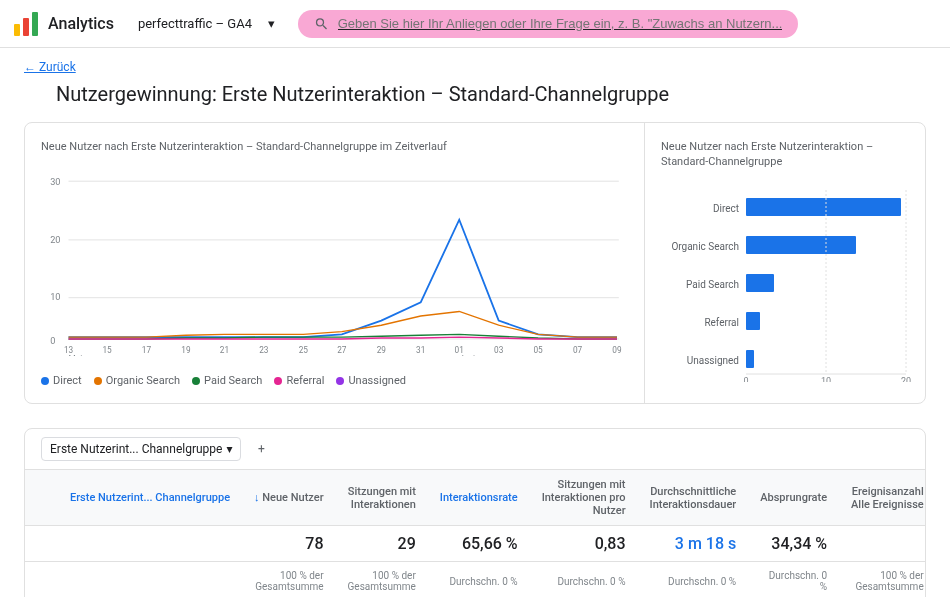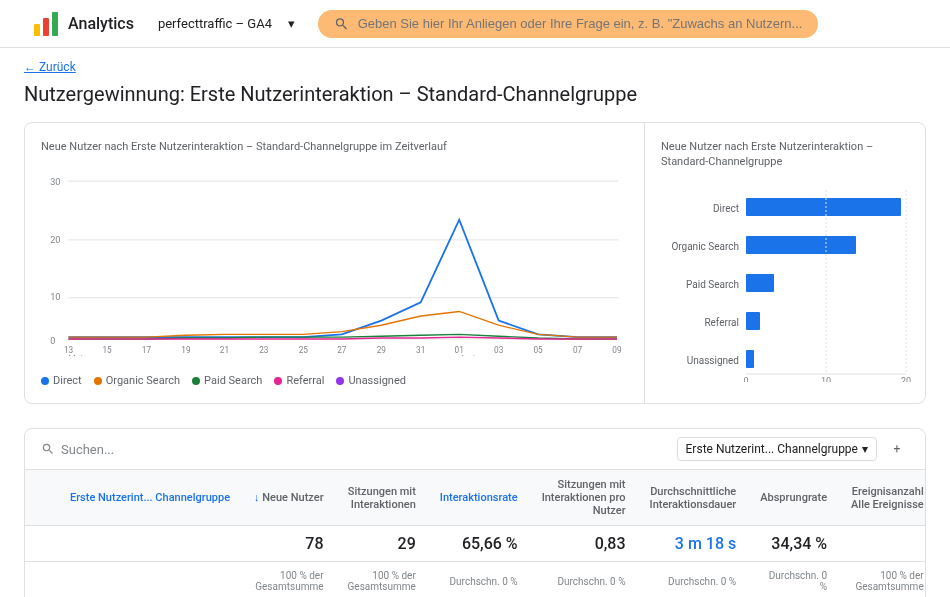--- a/index.html
+++ b/index.html
@@ -1,30 +1,30 @@
 <!DOCTYPE html>
 <html><head>
   <meta charset="utf-8">
   <style>
     * { box-sizing: border-box; margin: 0; padding: 0; }
     body { font-family: 'Google Sans', Roboto, Arial, sans-serif; font-size: 12px; color: #202124; background: #fff; overflow-x: hidden; }
     
     
-    .header { display: flex; align-items: center; height: 48px; padding: 0 32px; border-bottom: 1px solid #e0e0e0; background: #fff; gap: 16px; }
+    .header { display: flex; align-items: center; height: 48px; padding: 0 12px; border-bottom: 1px solid #e0e0e0; background: #fff; gap: 16px; }
     .header-logo { display: flex; align-items: center; gap: 8px; }
     .analytics-title { font-size: 16px; font-weight: 500; color: #202124; }
     .property-selector { display: flex; align-items: center; gap: 16px; padding: 4px 8px; border-radius: 4px; cursor: pointer; font-size: 13px; color: #202124; }
-    .search-bar { flex: 1; max-width: 500px; display: flex; align-items: center; background: #fdba74; border-radius: 24px; padding: 6px 16px; gap: 8px; }
+    .search-bar { flex: 1; max-width: 500px; display: flex; align-items: center; background: #f9a8d4; border-radius: 24px; padding: 6px 16px; gap: 8px; text-decoration: underline; }
     .search-bar input { border: none; background: transparent; outline: none; font-size: 13px; width: 100%; color: #5f6368; }
 
     
     .breadcrumb { padding: 12px 24px 4px; display: flex; align-items: center; gap: 4px; font-size: 12px; color: #1a73e8; cursor: pointer; text-decoration: underline; }
 
     
-    .page-title { padding: 4px 24px 16px; font-size: 20px; font-weight: 400; color: #202124; }
+    .page-title { padding: 4px 24px 16px; font-size: 20px; font-weight: 400; color: #202124; margin-left: 32px; }
 
     
     .main-content { padding: 0 24px; }
 
     
     .charts-row { display: flex; margin-bottom: 24px; border: 1px solid #e0e0e0; border-radius: 8px; overflow: hidden; }
     
     
     .line-chart-section { flex: 1; padding: 16px; border-right: 1px solid #e0e0e0; }
     .chart-title { font-size: 11px; color: #5f6368; margin-bottom: 12px; line-height: 1.4; }
@@ -189,26 +189,20 @@
           <line x1="245" y1="8" x2="245" y2="192" stroke="#e0e0e0" stroke-width="1" stroke-dasharray="2"></line>
         </svg>
       </div>
     </div>
 
   </div>
 
   <div class="table-section">
 
     <div class="table-toolbar">
-      <div class="search-input-small">
-        <svg width="14" height="14" fill="#80868b" viewBox="0 0 24 24">
-            <path d="M15.5 14h-.79l-.28-.27A6.471 6.471 0 0 0 16 9.5 6.5 6.5 0 1 0 9.5 16c1.61 0 3.09-.59 4.23-1.57l.27.28v.79l5 4.99L20.49 19l-4.99-5zm-6 0C7.01 14 5 11.99 5 9.5S7.01 5 9.5 5 14 7.01 14 9.5 11.99 14 9.5 14z"></path>
-          </svg>
-        <span>Suchen...</span>
-      </div>
       <div class="table-filter">
         <span>Erste Nutzerint... Channelgruppe</span>
         <span>▾</span>
       </div>
       <div class="add-btn">
         <span>+</span>
       </div>
     </div>
 
     <table>

